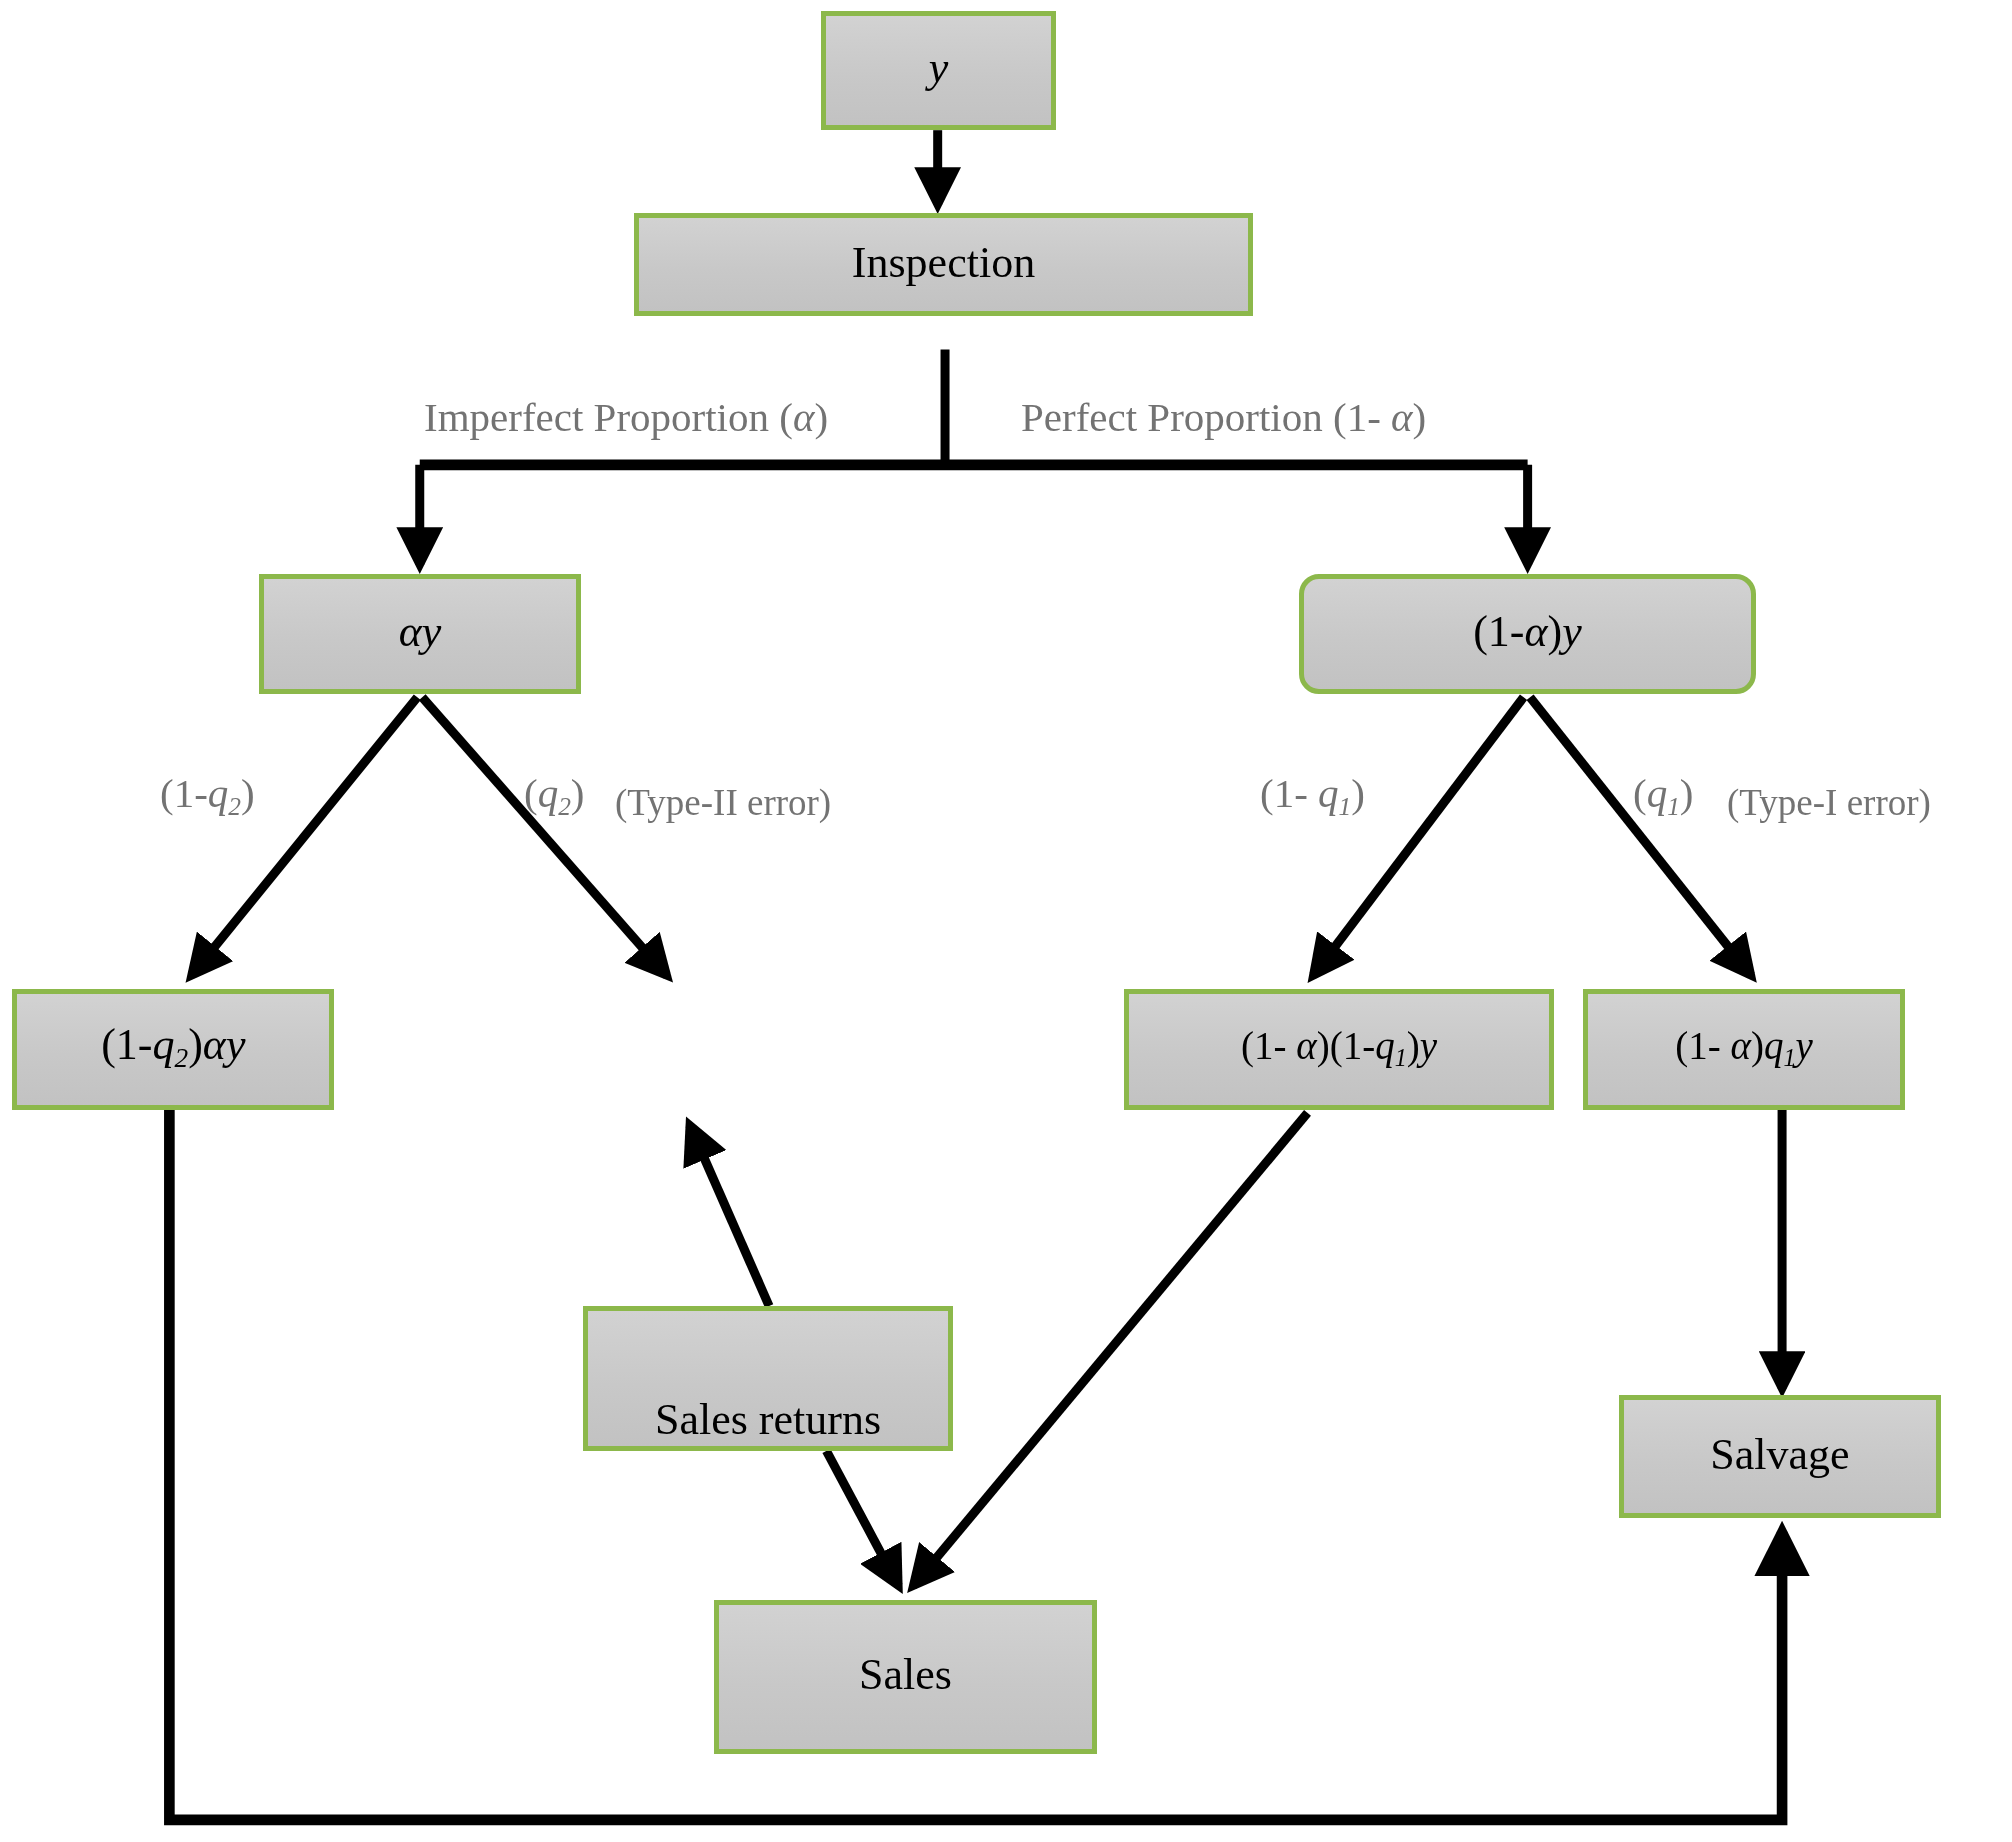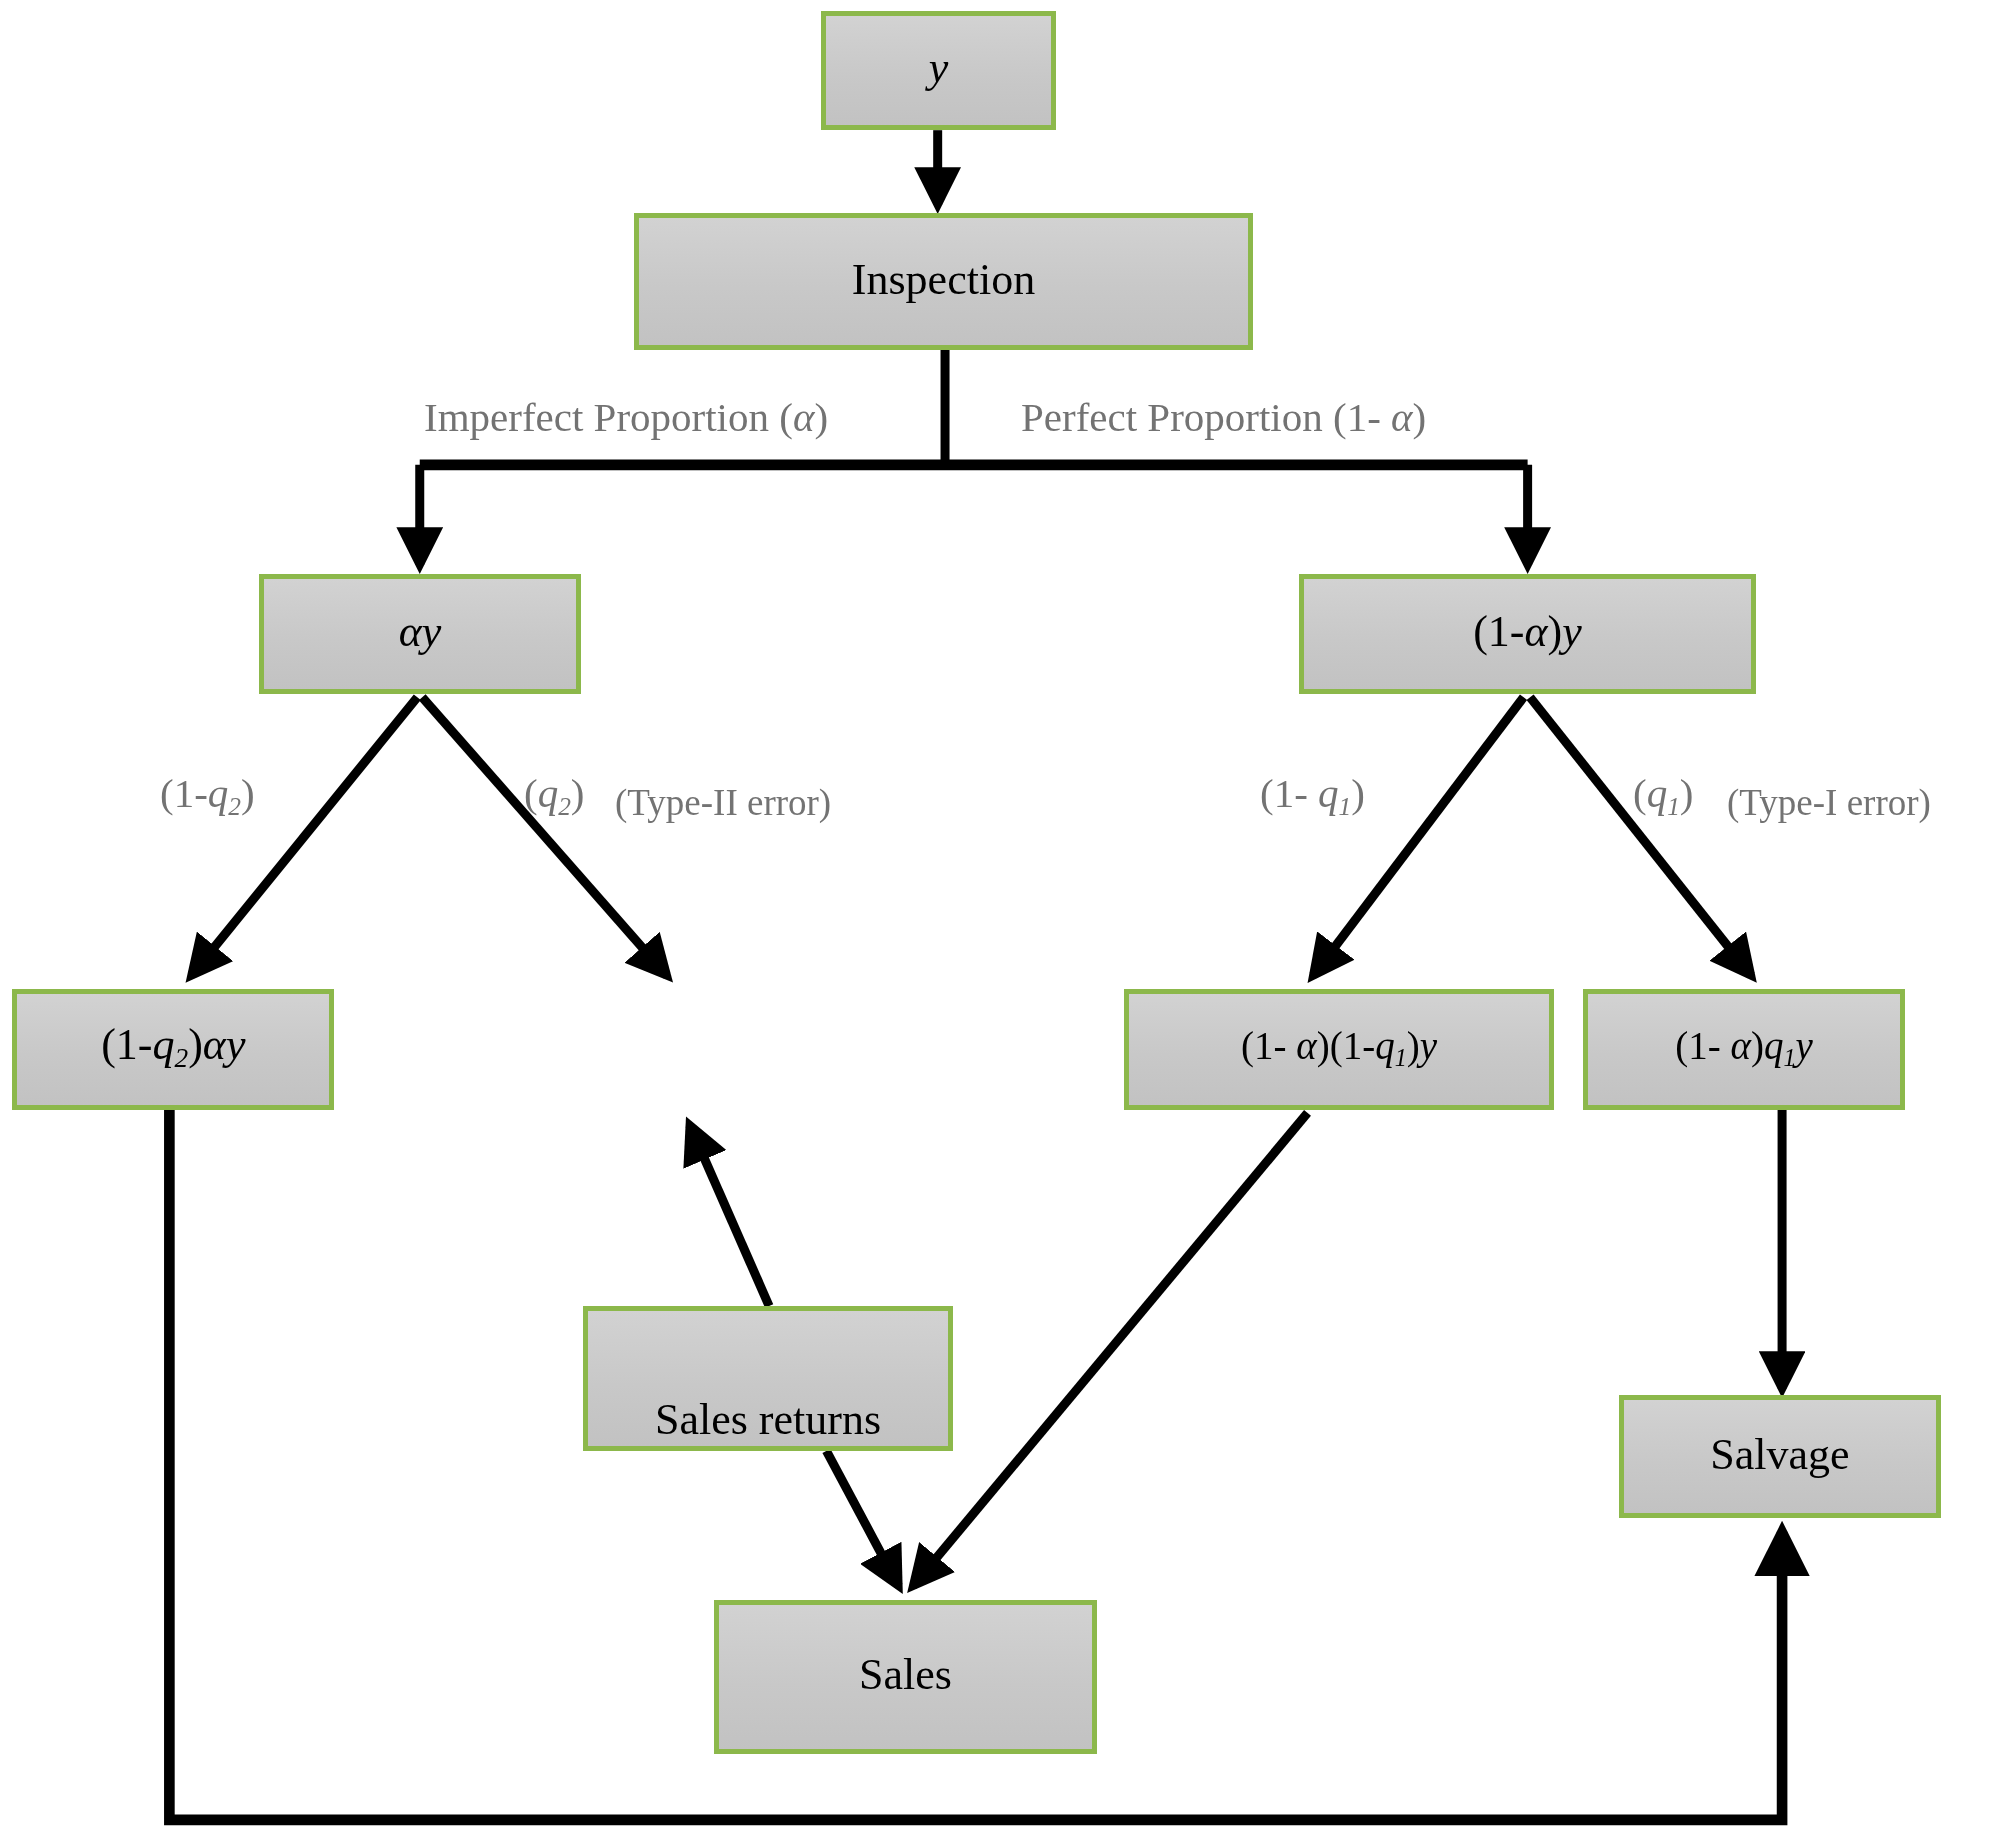--- a/index.html
+++ b/index.html
@@ -126,29 +126,29 @@
 
     <g>
       <path d="M 207 1356 L 207 2224 L 2178 2224 L 2178 1872" stroke="#000000" stroke-width="13" fill="none" marker-end="url(#ah)"></path>
     </g>
   </svg>
 
   <div class="node-box" style="left:821px; top:10.6px; width:235px; height:119px;">
     <span class="lbl"><i class="v">y</i></span>
   </div>
 
-  <div class="node-box" style="left:634px; top:213px; width:619px; height:137px;">
+  <div class="node-box" style="left:634px; top:213px; width:619px; height:103px;">
     <span class="lbl">Inspection</span>
   </div>
 
   <div class="node-box" style="left:259px; top:574px; width:322px; height:120px;">
     <span class="lbl"><i class="v">αy</i></span>
   </div>
 
-  <div class="node-box" style="left:1299px; top:574px; width:457px; height:120px;">
+  <div class="node-box" style="left:1299px; top:574px; width:457px; height:120px;border-radius:20px;">
     <span class="lbl">(1-<i class="v">α</i>)<i class="v">y</i></span>
   </div>
 
   <div class="node-box" style="left:12.3px; top:989px; width:322px; height:121px;">
     <span class="lbl">(1-<i class="v">q</i><sub class="s">2</sub>)<i class="v">αy</i></span>
   </div>
 
 
   <div class="node-box" style="left:1124px; top:989px; width:430px; height:121px; font-size:39px;">
     <span class="lbl">(1- <i class="v">α</i>)(1-<i class="v">q</i><sub class="s">1</sub>)<i class="v">y</i></span>

